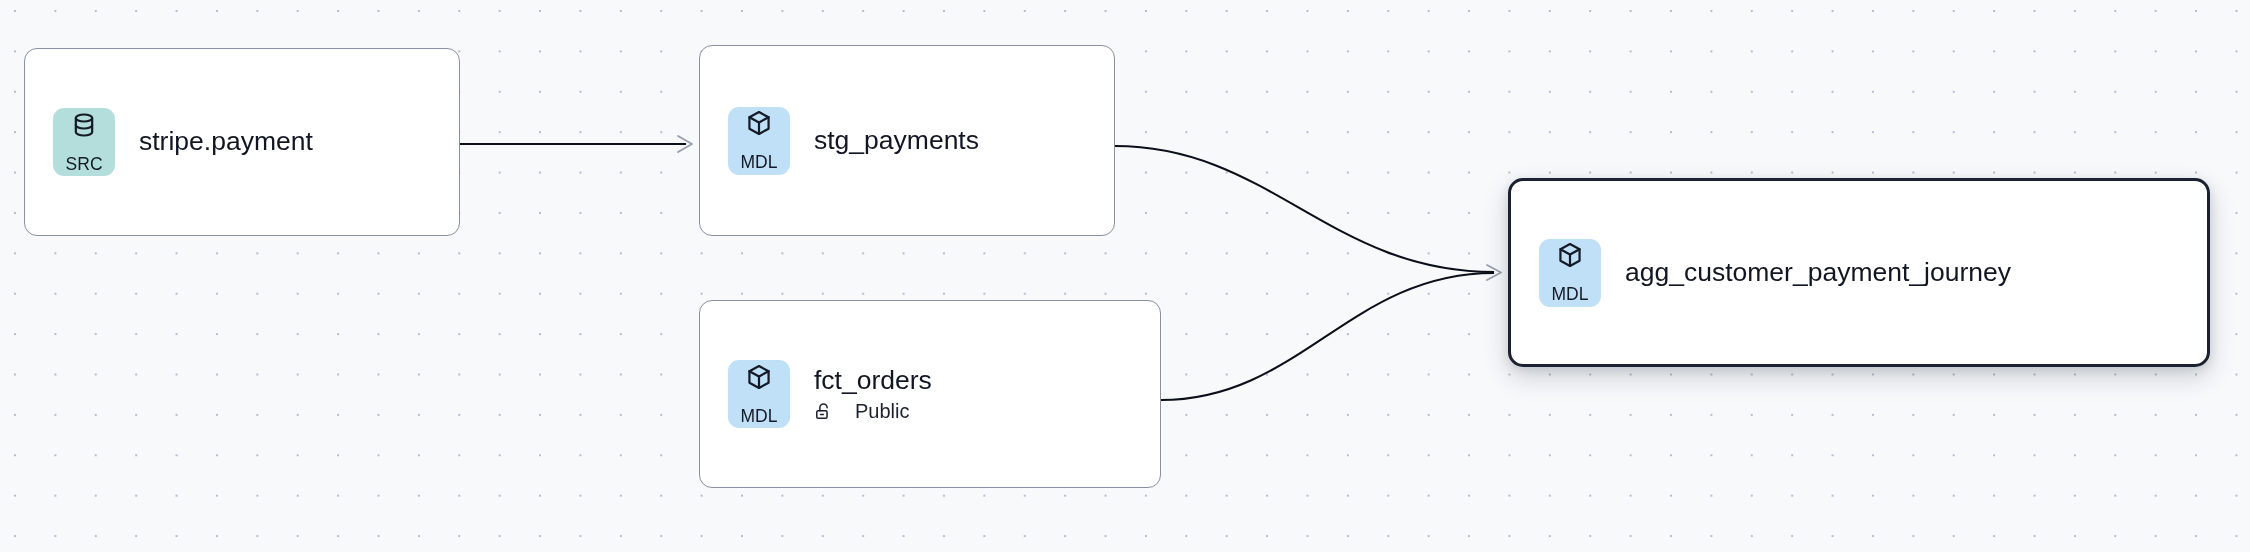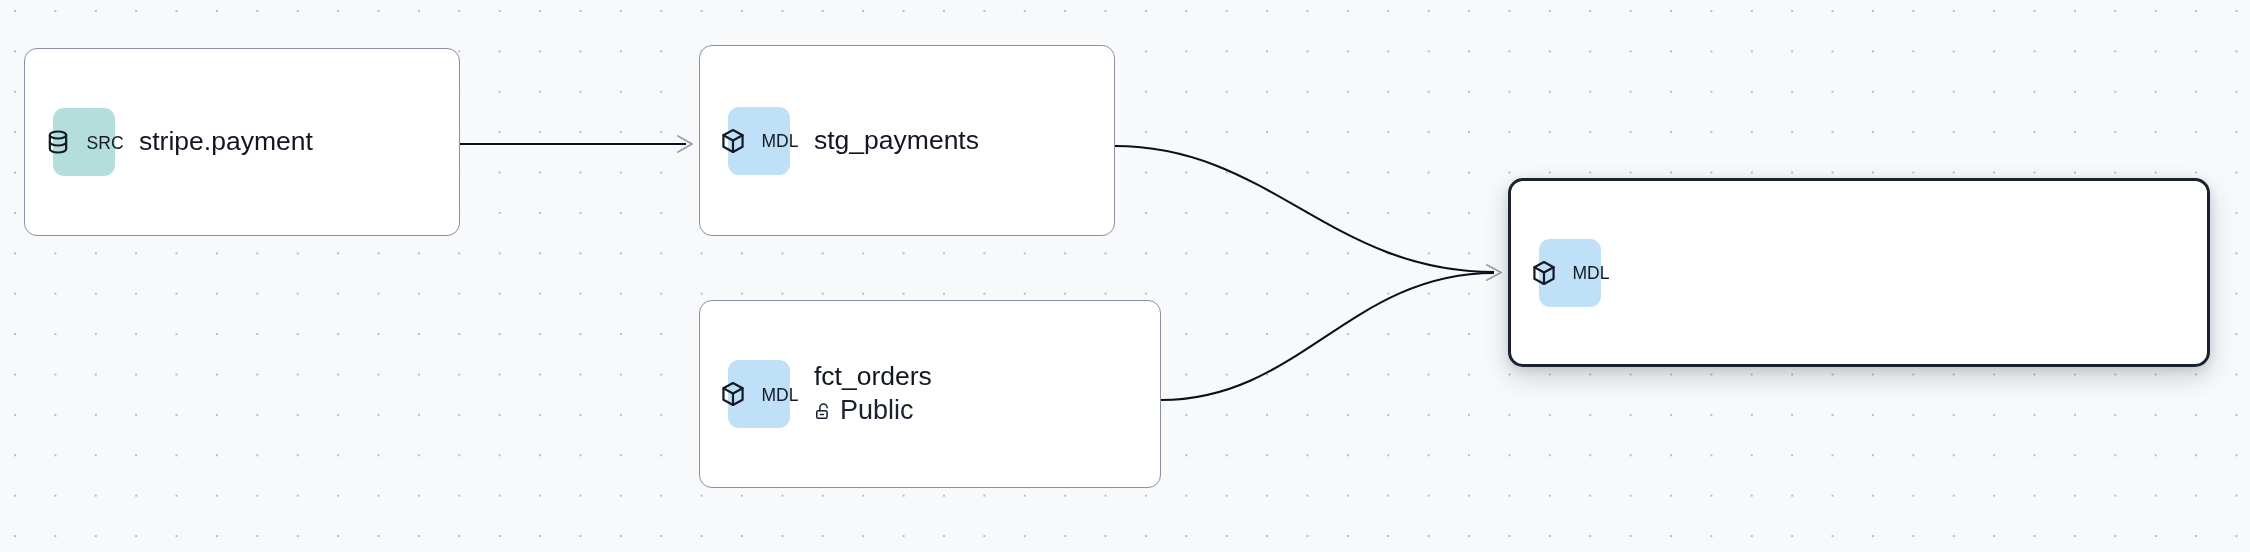--- a/index.html
+++ b/index.html
@@ -60,20 +60,21 @@
     border-radius: 15px;
     box-shadow: 0 10px 26px rgba(40,48,66,.20), 0 3px 10px rgba(40,48,66,.12);
   }
 
   .badge {
     flex: 0 0 auto;
     width: 62px;
     height: 68px;
     border-radius: 11px;
     display: flex;
+    flex-direction: column;
     align-items: center;
     justify-content: center;
     gap: 14px;
   }
   .badge.src { background: #b4dedb; }
   .badge.mdl { background: #bfe0f7; align-items: center; }
 
   .badge svg { display: block; }
   .badge-text {
     font-size: 17.5px;
@@ -93,22 +94,22 @@
   }
   .node-title {
     font-size: 26.5px;
     line-height: 1.12;
     color: #111622;
     white-space: nowrap;
   }
   .node-sub {
     display: flex;
     align-items: center;
-    gap: 7px;
-    font-size: 27px;
+    gap: 22px;
+    font-size: 20px;
     line-height: 1.1;
     color: #1b2130;
     white-space: nowrap;
   }
   .node-sub svg { display: block; flex: 0 0 auto; }
 </style>
 </head>
 <body>
 
 <div id="canvas">
@@ -187,15 +188,18 @@
     <div class="badge mdl">
       <span>
         <svg width="28" height="28" viewBox="0 0 24 24" fill="none" stroke="#141a26" stroke-width="1.9" stroke-linecap="round" stroke-linejoin="round">
           <path d="M12 2.6 20.2 7v10L12 21.4 3.8 17V7Z"></path>
           <path d="M3.8 7 12 11.6 20.2 7"></path>
           <path d="M12 11.6v9.8"></path>
         </svg>
       </span>
       <span class="badge-text">MDL</span>
     </div>
+    <div class="node-body">
+      <div class="node-title">agg_customer_payment_journey</div>
+    </div>
   </div>
 
 </div>
 
 </body></html>

